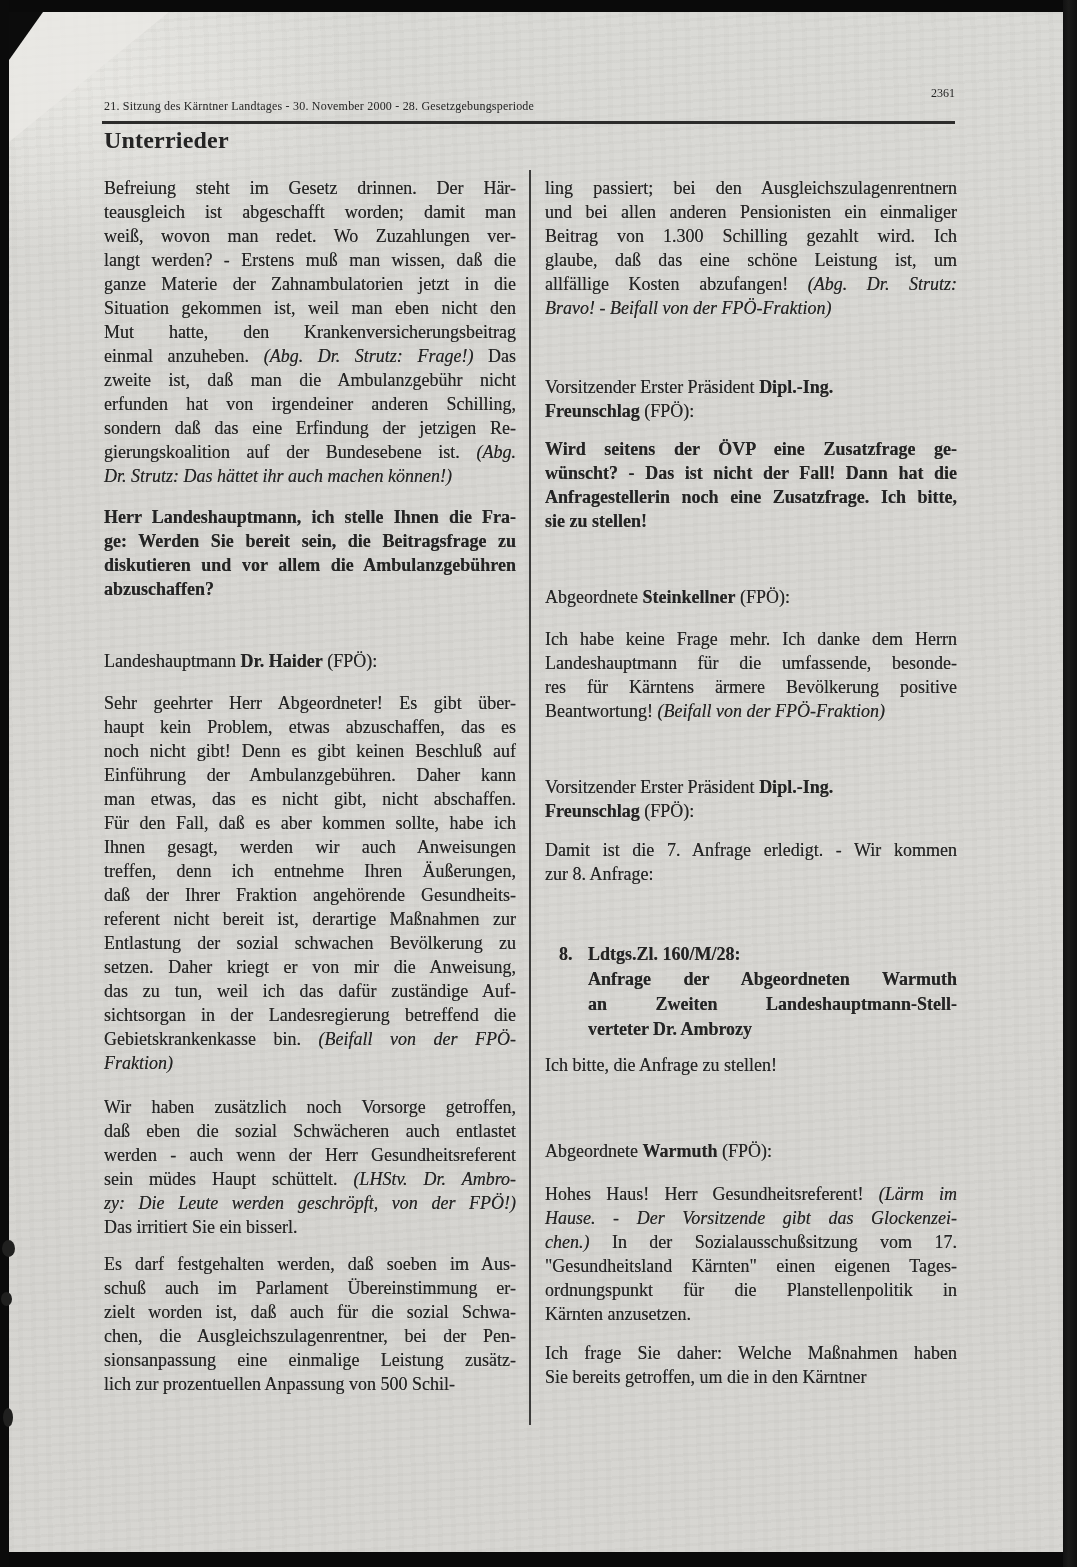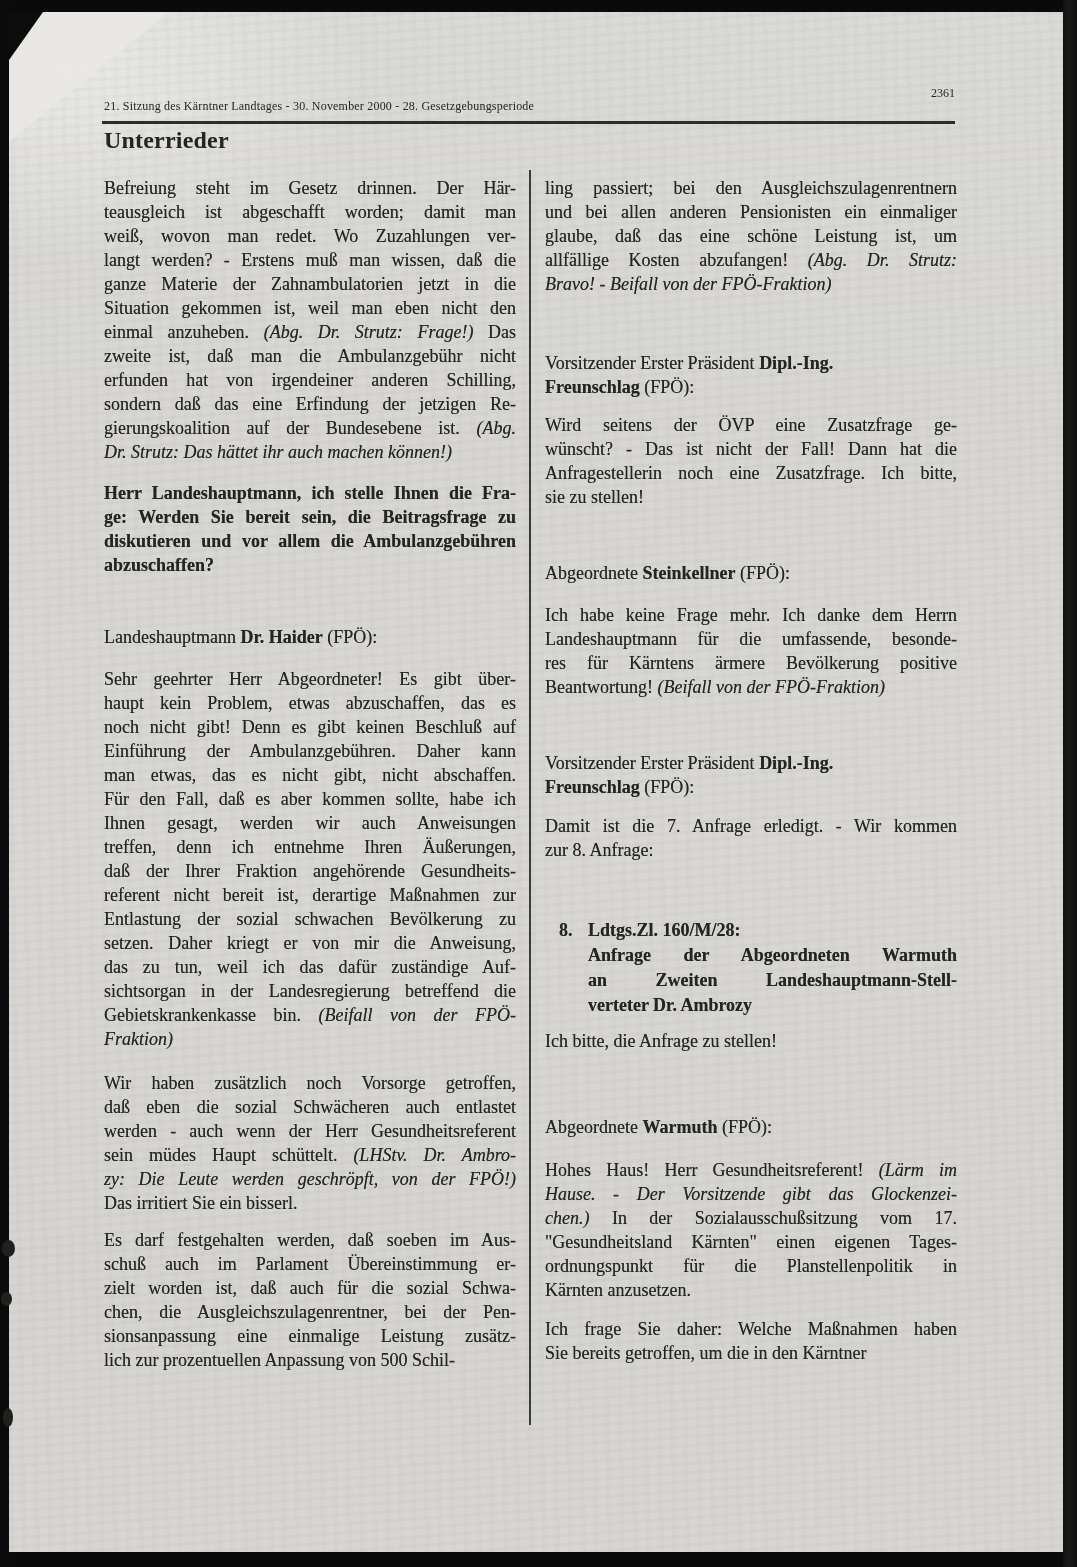--- a/index.html
+++ b/index.html
@@ -51,21 +51,21 @@
 
   .tline{text-align:justify;text-align-last:justify;}
   .lines-just .tline:last-child{text-align-last:left;}
   .lines-left .tline{text-align:center;text-align-last:left;}
 
   .anfrage{font-weight:bold;line-height:25px;padding-left:14px;}
   .anfrage .row1{display:flex;}
   .anfrage .num{width:29px;flex:none;}
   .anfrage .rest{margin-left:29px;}
 
-  .mt11{margin-top:11px;} .mt13{margin-top:13px;} .mt14{margin-top:14px;}
+  .mt11{margin-top:11px;} .mt13{margin-top:13px;} .mt14{margin-top:14px;font-weight:bold;}
   .mt15{margin-top:15px;} .mt17{margin-top:17px;font-weight:bold;} .mt18{margin-top:18px;}
   .mt19{margin-top:19px;} .mt20{margin-top:20px;} .mt48{margin-top:48px;}
   .mt52{margin-top:52px;} .mt55{margin-top:55px;} .mt56{margin-top:56px;}
   .mt62{margin-top:62px;}
 </style>
 </head>
 <body>
 
 <div class="paper"></div>
 <div class="wedge-light"></div>
@@ -86,20 +86,21 @@
 <div class="speaker-cont">Unterrieder</div>
 
 <div class="col col-left">
   <div class="lines-just">
       <div class="tline">Befreiung steht im Gesetz drinnen. Der Här-</div>
       <div class="tline">teausgleich ist abgeschafft worden; damit man</div>
       <div class="tline">weiß, wovon man redet. Wo Zuzahlungen ver-</div>
       <div class="tline">langt werden? - Erstens muß man wissen, daß die</div>
       <div class="tline">ganze Materie der Zahnambulatorien jetzt in die</div>
       <div class="tline">Situation gekommen ist, weil man eben nicht den</div>
+      <div class="tline">Mut hatte, den Krankenversicherungsbeitrag</div>
       <div class="tline">einmal anzuheben. <i>(Abg. Dr. Strutz: Frage!)</i> Das</div>
       <div class="tline">zweite ist, daß man die Ambulanzgebühr nicht</div>
       <div class="tline">erfunden hat von irgendeiner anderen Schilling,</div>
       <div class="tline">sondern daß das eine Erfindung der jetzigen Re-</div>
       <div class="tline">gierungskoalition auf der Bundesebene ist. <i>(Abg.</i></div>
       <div class="tline"><i>Dr. Strutz: Das hättet ihr auch machen können!)</i></div>
     </div>
   <div class="lines-just mt17">
       <div class="tline">Herr Landeshauptmann, ich stelle Ihnen die Fra-</div>
       <div class="tline">ge: Werden Sie bereit sein, die Beitragsfrage zu</div>
@@ -144,20 +145,21 @@
       <div class="tline">lich zur prozentuellen Anpassung von 500 Schil-</div>
     </div>
 </div>
 
 <div class="divider"></div>
 
 <div class="col col-right">
   <div class="lines-just">
       <div class="tline">ling passiert; bei den Ausgleichszulagenrentnern</div>
       <div class="tline">und bei allen anderen Pensionisten ein einmaliger</div>
+      <div class="tline">Beitrag von 1.300 Schilling gezahlt wird. Ich</div>
       <div class="tline">glaube, daß das eine schöne Leistung ist, um</div>
       <div class="tline">allfällige Kosten abzufangen! <i>(Abg. Dr. Strutz:</i></div>
       <div class="tline"><i>Bravo! - Beifall von der FPÖ-Fraktion)</i></div>
     </div>
   <div class="lines-left mt55">
       <div class="tline">Vorsitzender Erster Präsident <b>Dipl.-Ing.</b></div>
       <div class="tline"><b>Freunschlag</b> (FPÖ):</div>
     </div>
   <div class="lines-just mt14">
       <div class="tline">Wird seitens der ÖVP eine Zusatzfrage ge-</div>

